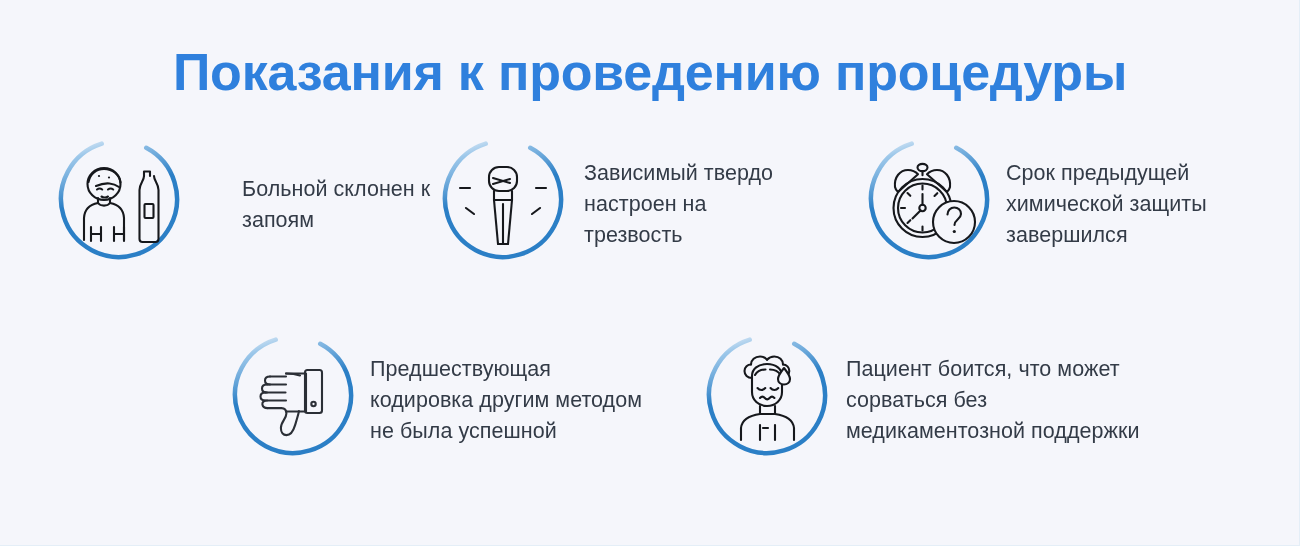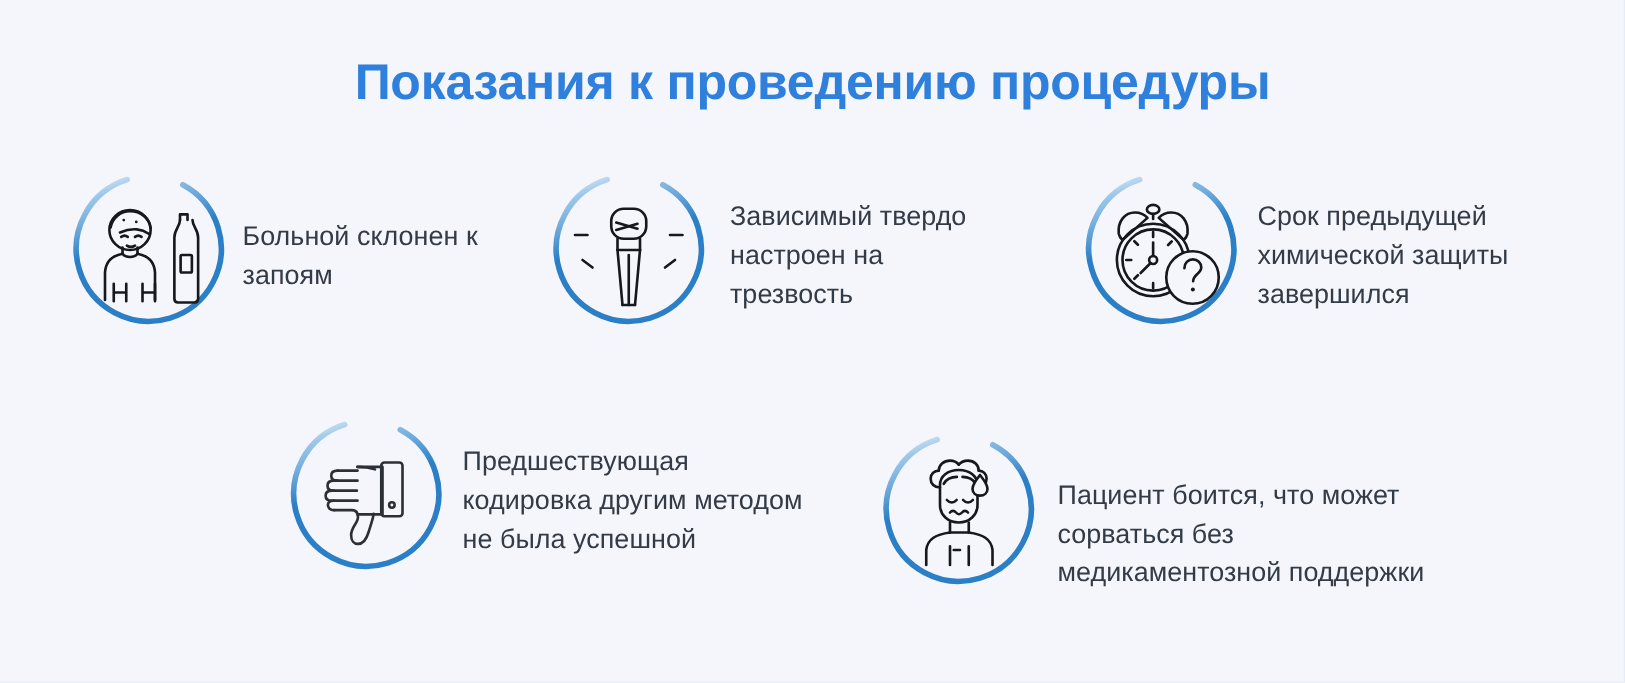--- a/index.html
+++ b/index.html
@@ -24,21 +24,21 @@
   }
 
   
   #title {
     position: absolute;
     top: 44px;
     left: 0;
     width: 1300px;
     text-align: center;
     font-family: "Liberation Sans Narrow", "Liberation Sans", sans-serif;
-    font-size: 40px;
+    font-size: 52px;
     font-weight: bold;
     letter-spacing: -0.2px;
     color: #2f80dd;
     line-height: 1.1;
     white-space: nowrap;
   }
 
   
   .item {
     position: absolute;
@@ -69,33 +69,33 @@
   }
   .item-text {
     font-size: 21.5px;
     line-height: 31px;
     color: #333b47;
     letter-spacing: 0.05px;
     white-space: pre-line;
   }
 
   
-  #item-0 { left: 52px;  top: 132px; }
+  #item-0 { left: 52px;  top: 132px; gap: 48px; }
   #item-0 .item-text { margin-left: 8px; margin-top: 42px; width: 235px; }
 
   #item-1 { left: 436px; top: 132px; }
   #item-1 .item-text { margin-left: 14px; margin-top: 26px; width: 215px; }
 
   #item-2 { left: 862px; top: 132px; }
   #item-2 .item-text { margin-left: 10px; margin-top: 26px; width: 250px; }
 
   #item-3 { left: 226px; top: 328px; }
   #item-3 .item-text { margin-left: 10px; margin-top: 26px; width: 340px; }
 
-  #item-4 { left: 700px; top: 340px; align-items: flex-end; }
+  #item-4 { left: 700px; top: 328px; }
   #item-4 .item-text { margin-left: 12px; margin-top: 26px; width: 360px; }
 </style>
 </head>
 <body>
 
 <div id="infographic">
 
   <div id="title">Показания к проведению процедуры</div>
 
   <div class="item" id="item-0">

